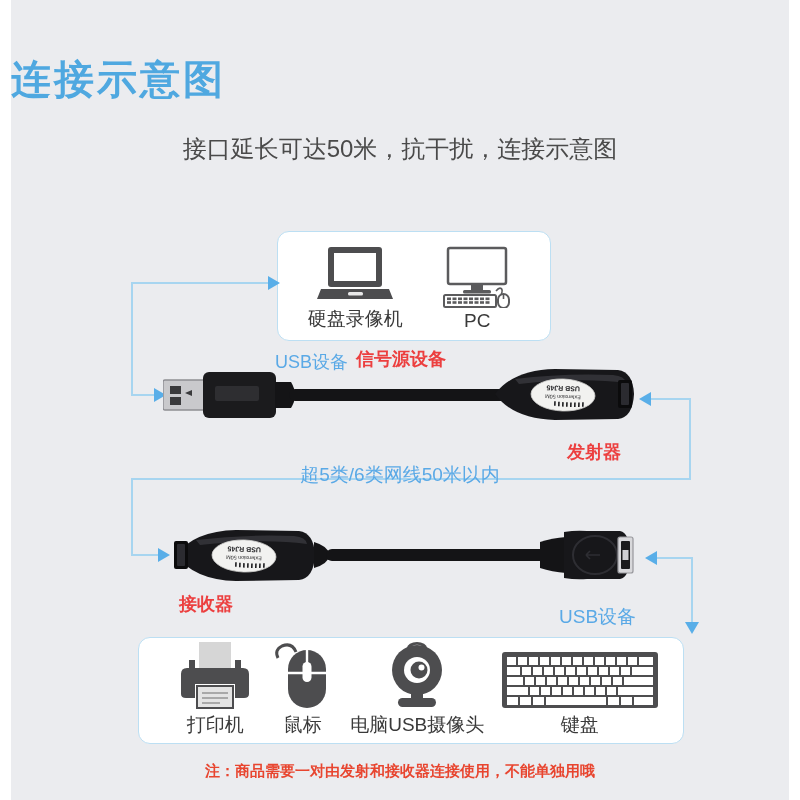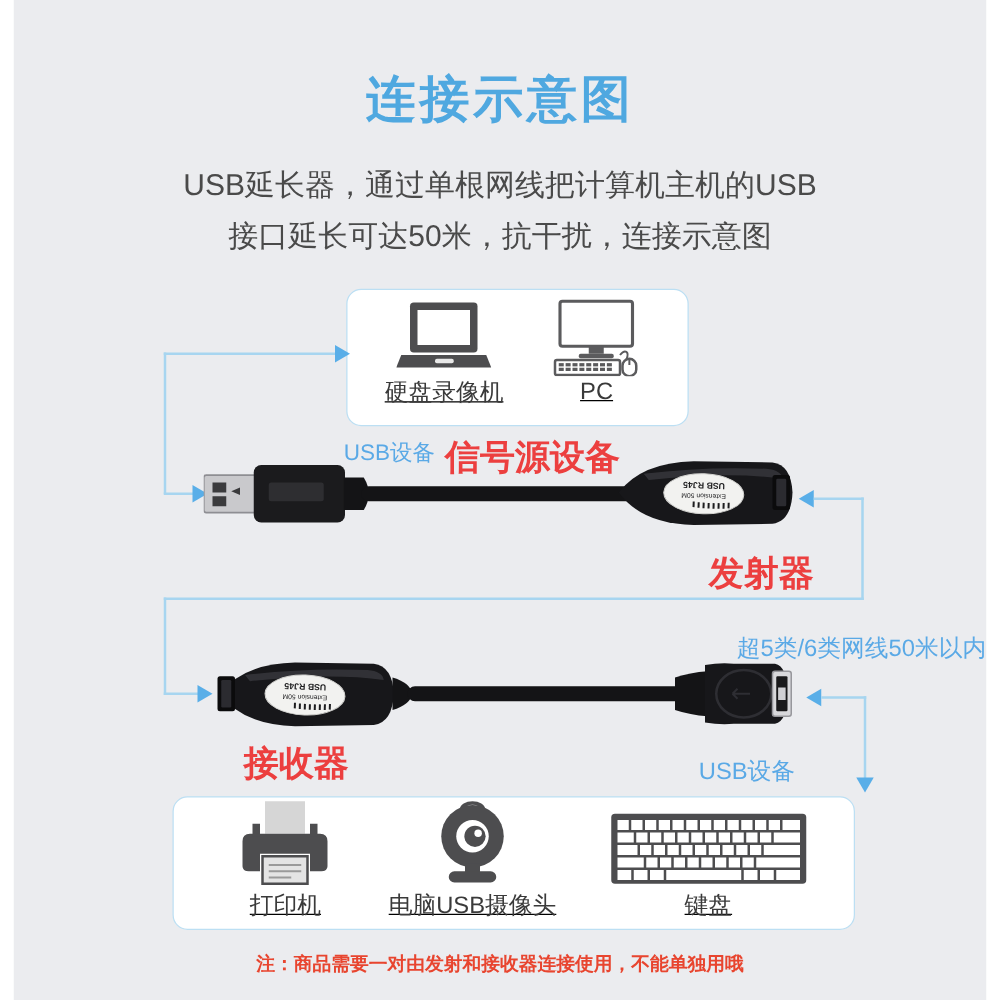--- a/index.html
+++ b/index.html
@@ -16,21 +16,20 @@
     box-sizing:border-box;
     border-left:11px solid #ffffff;
     border-right:11px solid #ffffff;
     overflow:hidden;
   }
   .abs{position:absolute;}
 
   
   #title{
     left:0;right:0;top:52px;
-    text-align:center;
     font-size:40px;
     font-weight:bold;
     letter-spacing:3px;
     color:#4fa8e0;
   }
   #subtitle{
     left:0;right:0;top:128px;
     text-align:center;
     font-size:24px;
     line-height:41px;
@@ -42,41 +41,40 @@
   .devbox{
     background:#ffffff;
     border:1.5px solid #bcdff3;
     border-radius:12px;
     box-sizing:border-box;
   }
   .devrow{
     position:absolute;
     left:0;right:0;top:0;bottom:0;
     display:flex;
-    align-items:center;
+    align-items:flex-end;
     justify-content:space-around;
-    text-decoration:underline;
   }
   .devcell{
     display:flex;
     flex-direction:column;
     align-items:center;
     justify-content:flex-end;
   }
   .devcell .cap{
     font-size:19px;
     color:#3a3a3a;
     margin-top:2px;
     white-space:nowrap;
   }
   .icnwrap{display:flex;align-items:flex-end;justify-content:center;}
 
   
   .cap-blue{color:#5aa9e6;font-size:18px;white-space:nowrap;}
-  .cap-red-lg{color:#ec3f3f;font-size:28px;font-weight:bold;white-space:nowrap;}
+  .cap-red-lg{color:#ec3f3f;font-size:18px;font-weight:bold;white-space:nowrap;}
   .cap-blue-lg{color:#5aa9e6;font-size:19px;white-space:nowrap;}
 
   
   .lineH{background:#a7d5f0;height:2px;}
   .lineV{background:#a7d5f0;width:2px;}
   .arrow{width:0;height:0;}
   .arr-right{border-top:7px solid transparent;border-bottom:7px solid transparent;border-left:12px solid #59aee8;}
   .arr-left{border-top:7px solid transparent;border-bottom:7px solid transparent;border-right:12px solid #59aee8;}
   .arr-down{border-left:7px solid transparent;border-right:7px solid transparent;border-top:12px solid #59aee8;}
 
@@ -91,21 +89,20 @@
   }
 </style>
 </head>
 <body>
 
 <div id="stage">
 
   <div class="abs" id="title">连接示意图</div>
 
   <div class="abs" id="subtitle">
-    <div>USB延长器，通过单根网线把计算机主机的USB</div>
     <div>接口延长可达50米，抗干扰，连接示意图</div>
   </div>
 
   <div class="abs devbox" style="left:266px;top:231px;width:274px;height:110px;">
     <div class="devrow" style="padding:0 14px 8px 14px;">
 
       <div class="devcell">
         <div class="icnwrap">
           <svg width="76" height="62" viewBox="0 0 76 62">
             <rect x="11" y="5" width="54" height="40" rx="3" fill="#4d4d4f"></rect>
@@ -205,21 +202,21 @@
 
   <div class="abs arrow arr-left" style="left:628px;top:392px;"></div>
   <div class="abs lineH" style="left:640px;top:398px;width:40px;"></div>
   <div class="abs lineV" style="left:678px;top:398px;height:82px;"></div>
 
   <div class="abs lineH" style="left:120px;top:478px;width:560px;"></div>
   <div class="abs lineV" style="left:120px;top:478px;height:78px;"></div>
   <div class="abs lineH" style="left:120px;top:554px;width:32px;"></div>
   <div class="abs arrow arr-right" style="left:147px;top:548px;"></div>
 
-  <div class="abs cap-blue-lg" style="left:0;right:0;top:506px;text-align:right;">超5类/6类网线50米以内</div>
+  <div class="abs cap-blue-lg" style="left:0;right:0;top:462px;text-align:center;">超5类/6类网线50米以内</div>
 
   <div class="abs" style="left:157px;top:522px;width:475px;height:66px;">
     <svg width="475" height="66" viewBox="0 0 475 66">
 
       <path d="M8 33 Q26 9 68 8 L131 9 Q146 11 147 33 Q146 56 131 58 L68 59 Q26 58 8 33 Z" fill="#17171a"></path>
       <path d="M28 18 Q76 12 126 14 Q138 15 139 22 Q96 16 32 23 Z" fill="#3b3b40" opacity="0.75"></path>
 
       <rect x="6" y="19" width="14" height="28" rx="2" fill="#0b0b0c"></rect>
       <rect x="9" y="22" width="8" height="22" rx="1" fill="#2b2b30"></rect>
 
@@ -247,21 +244,21 @@
       <path d="M396 10 Q408 8 419 9 L452 9 Q462 11 462 33 Q462 55 452 57 L419 57 Q408 58 396 56 Z" fill="#17171a"></path>
       <ellipse cx="427" cy="33" rx="22" ry="19" fill="none" stroke="#2e2e33" stroke-width="2"></ellipse>
       <path d="M418 33 h14 M418 33 l4 -4 M418 33 l4 4" stroke="#2e2e33" stroke-width="1.6" fill="none"></path>
 
       <rect x="450" y="15" width="15" height="36" rx="2" fill="#d8d8db" stroke="#97979c" stroke-width="1.2"></rect>
       <rect x="453" y="19" width="9" height="28" rx="1" fill="#19191b"></rect>
       <rect x="454.5" y="28" width="6" height="10" fill="#cfcfd3"></rect>
     </svg>
   </div>
 
-  <div class="abs cap-red-lg" style="left:168px;top:592px;margin-left:16px;">接收器</div>
+  <div class="abs cap-red-lg" style="left:168px;top:592px;">接收器</div>
 
   <div class="abs cap-blue-lg" style="left:548px;top:604px;">USB设备</div>
 
   <div class="abs arrow arr-left" style="left:634px;top:551px;"></div>
   <div class="abs lineH" style="left:646px;top:557px;width:36px;"></div>
   <div class="abs lineV" style="left:680px;top:557px;height:68px;"></div>
   <div class="abs arrow arr-down" style="left:674px;top:622px;"></div>
 
   <div class="abs devbox" style="left:127px;top:637px;width:546px;height:107px;">
     <div class="devrow" style="padding:0 16px 5px 28px;">
@@ -277,20 +274,32 @@
             <g stroke="#9a9a9a" stroke-width="1.6">
               <line x1="27" y1="53" x2="53" y2="53"></line>
               <line x1="27" y1="58" x2="53" y2="58"></line>
               <line x1="27" y1="63" x2="45" y2="63"></line>
             </g>
           </svg>
         </div>
         <div class="cap">打印机</div>
       </div>
 
+      <div class="devcell">
+        <div class="icnwrap">
+          <svg width="62" height="70" viewBox="0 0 62 70">
+            <path d="M6 18 Q2 10 10 6 Q20 2 24 12" fill="none" stroke="#4d4d4f" stroke-width="3"></path>
+            <rect x="16" y="10" width="38" height="58" rx="19" fill="#4d4d4f"></rect>
+            <line x1="35" y1="10" x2="35" y2="33" stroke="#ffffff" stroke-width="2.4"></line>
+            <line x1="16" y1="33" x2="54" y2="33" stroke="#ffffff" stroke-width="2.4"></line>
+            <rect x="30.5" y="22" width="9" height="20" rx="4.5" fill="#ffffff"></rect>
+          </svg>
+        </div>
+        <div class="cap">鼠标</div>
+      </div>
 
       <div class="devcell">
         <div class="icnwrap">
           <svg width="74" height="70" viewBox="0 0 74 70">
             <ellipse cx="37" cy="8" rx="10" ry="6" fill="#4d4d4f"></ellipse>
             <ellipse cx="37" cy="8" rx="6" ry="3.2" fill="#ffffff"></ellipse>
             <circle cx="37" cy="30" r="25" fill="#4d4d4f"></circle>
             <circle cx="37" cy="30" r="13" fill="#ffffff"></circle>
             <circle cx="39" cy="30" r="8.5" fill="#4d4d4f"></circle>
             <circle cx="41.5" cy="27.5" r="3" fill="#ffffff"></circle>

